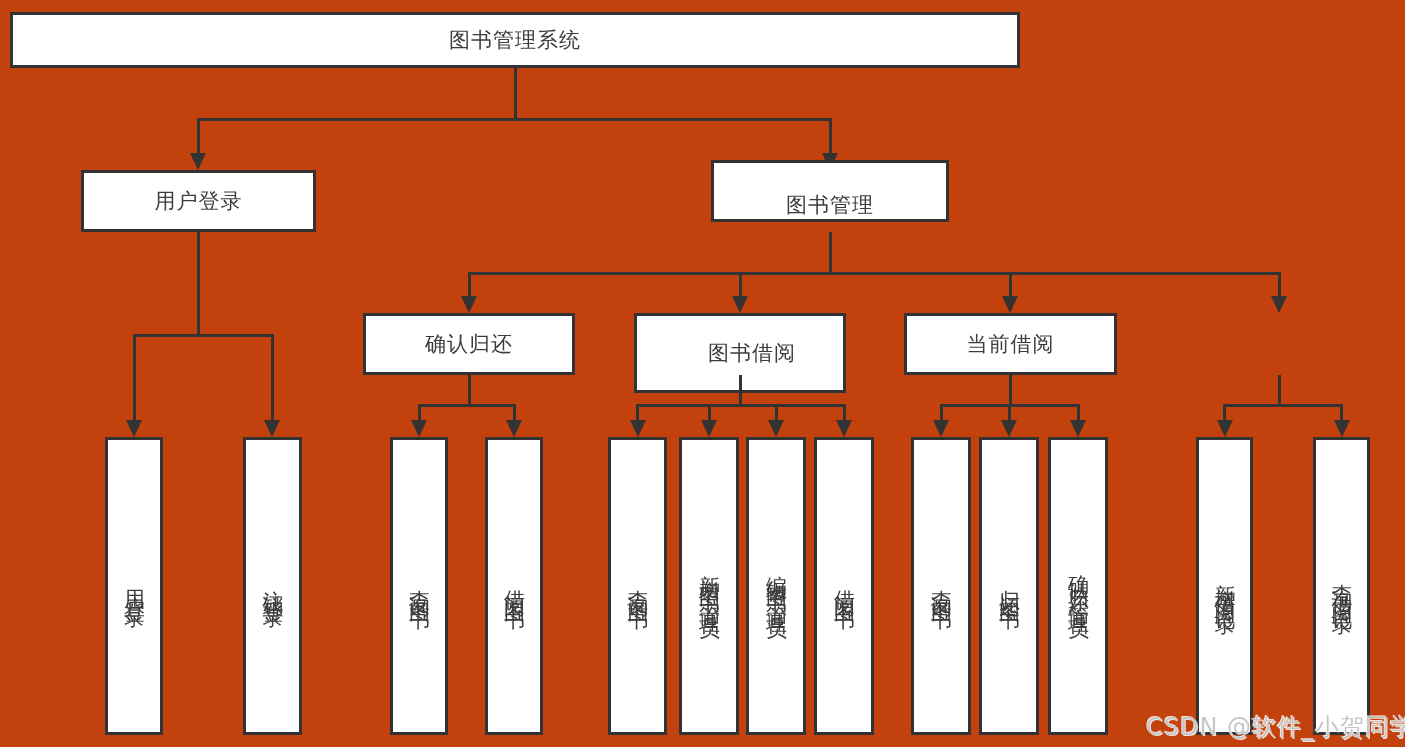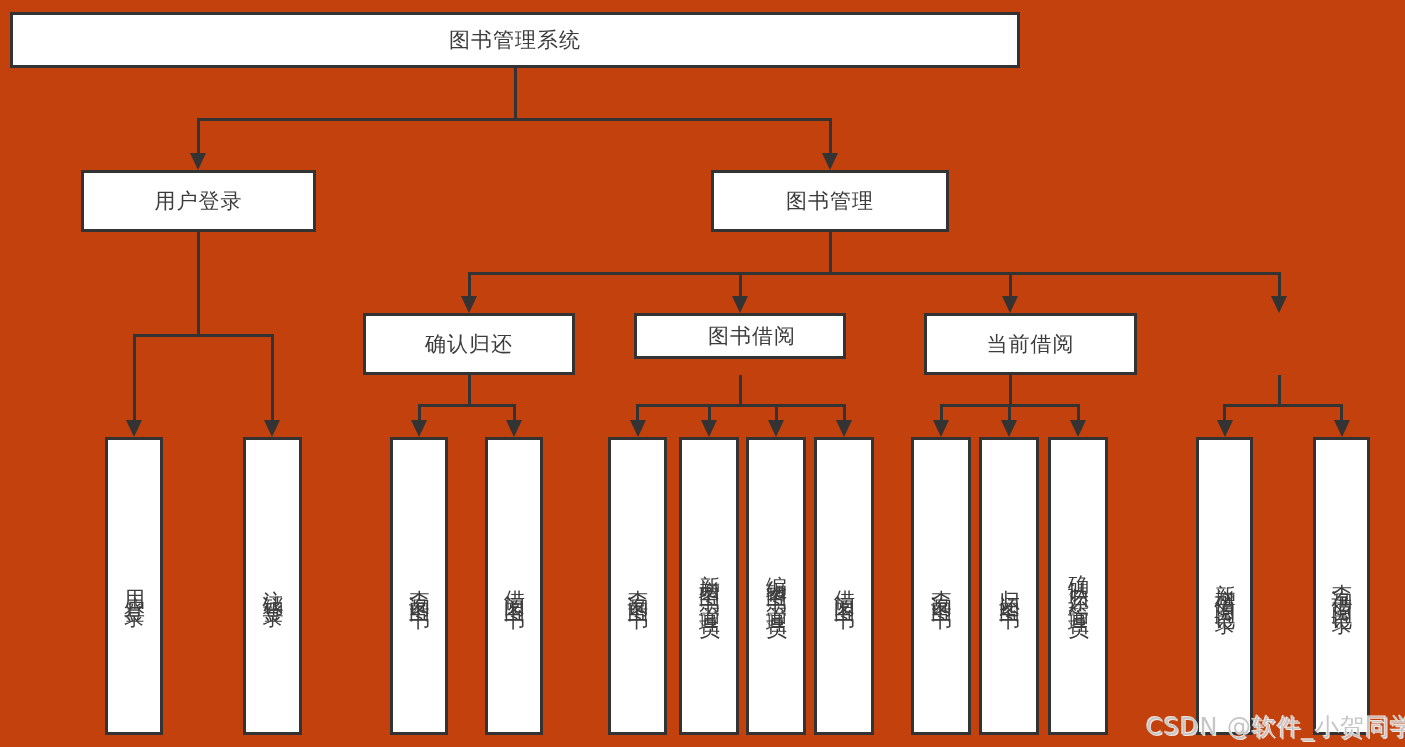--- a/index.html
+++ b/index.html
@@ -61,21 +61,21 @@
   <div class="vline" style="left:514px; top:68px;  height:53px;"></div>
   <div class="hline" style="left:197px; top:118px; width:635px;"></div>
   <div class="vline" style="left:197px; top:118px; height:36px;"></div>
   <div class="arrow" style="left:190px; top:153px;"></div>
   <div class="vline" style="left:829px; top:118px; height:36px;"></div>
   <div class="arrow" style="left:822px; top:153px;"></div>
 
   <div class="box" style="left:81px; top:170px; width:235px; height:62px;">
     <span>用户登录</span>
   </div>
-  <div class="box" style="left:711px; top:170px; width:238px; height:62px;">
+  <div class="box" style="left:711px; top:160px; width:238px; height:62px;align-items:flex-end;">
     <span>图书管理</span>
   </div>
 
   <div class="vline" style="left:197px; top:232px; height:105px;"></div>
   <div class="hline" style="left:133px; top:334px; width:141px;"></div>
   <div class="vline" style="left:133px; top:334px; height:86px;"></div>
   <div class="arrow" style="left:126px; top:420px;"></div>
   <div class="vline" style="left:271px; top:334px; height:86px;"></div>
   <div class="arrow" style="left:264px; top:420px;"></div>
 
@@ -86,24 +86,24 @@
   <div class="vline" style="left:739px;  top:272px; height:28px;"></div>
   <div class="arrow" style="left:732px;  top:296px;"></div>
   <div class="vline" style="left:1009px; top:272px; height:28px;"></div>
   <div class="arrow" style="left:1002px; top:296px;"></div>
   <div class="vline" style="left:1278px; top:272px; height:28px;"></div>
   <div class="arrow" style="left:1271px; top:296px;"></div>
 
   <div class="box" style="left:363px; top:313px; width:212px; height:62px;">
     <span>确认归还</span>
   </div>
-  <div class="box" style="left:634px; top:313px; width:212px; height:46px;padding-left:24px;">
+  <div class="box" style="left:634px; top:313px; width:212px; height:80px;padding-left:24px;">
     <span>图书借阅</span>
   </div>
-  <div class="box" style="left:924px; top:313px; width:213px; height:62px;align-items:center;">
+  <div class="box" style="left:904px; top:313px; width:213px; height:62px;align-items:center;">
     <span>当前借阅</span>
   </div>
 
   <div class="vline" style="left:468px;  top:375px; height:32px;"></div>
   <div class="vline" style="left:739px;  top:375px; height:32px;"></div>
   <div class="vline" style="left:1009px; top:375px; height:32px;"></div>
   <div class="vline" style="left:1278px; top:375px; height:32px;"></div>
 
   <div class="hline" style="left:418px;  top:404px; width:98px;"></div>
   <div class="hline" style="left:636px;  top:404px; width:210px;"></div>

